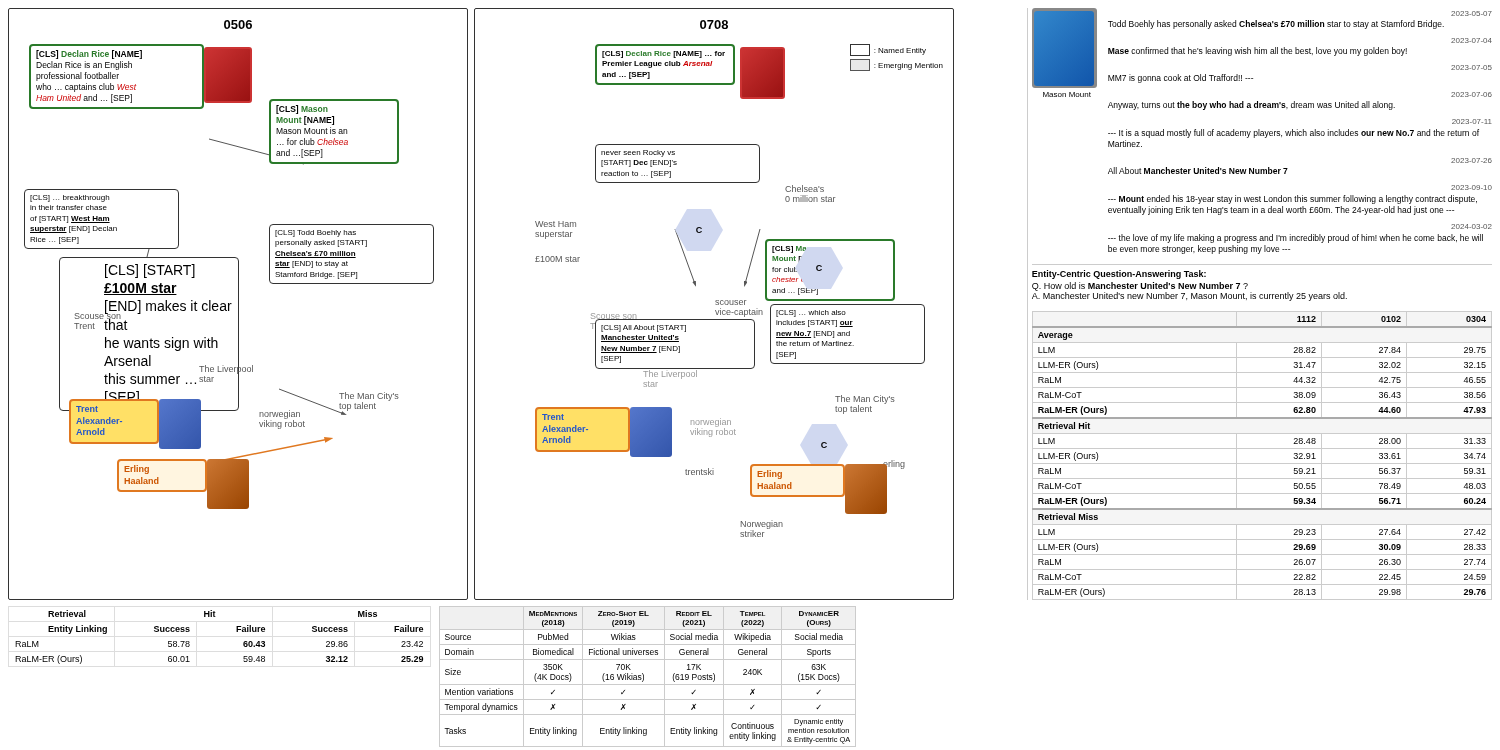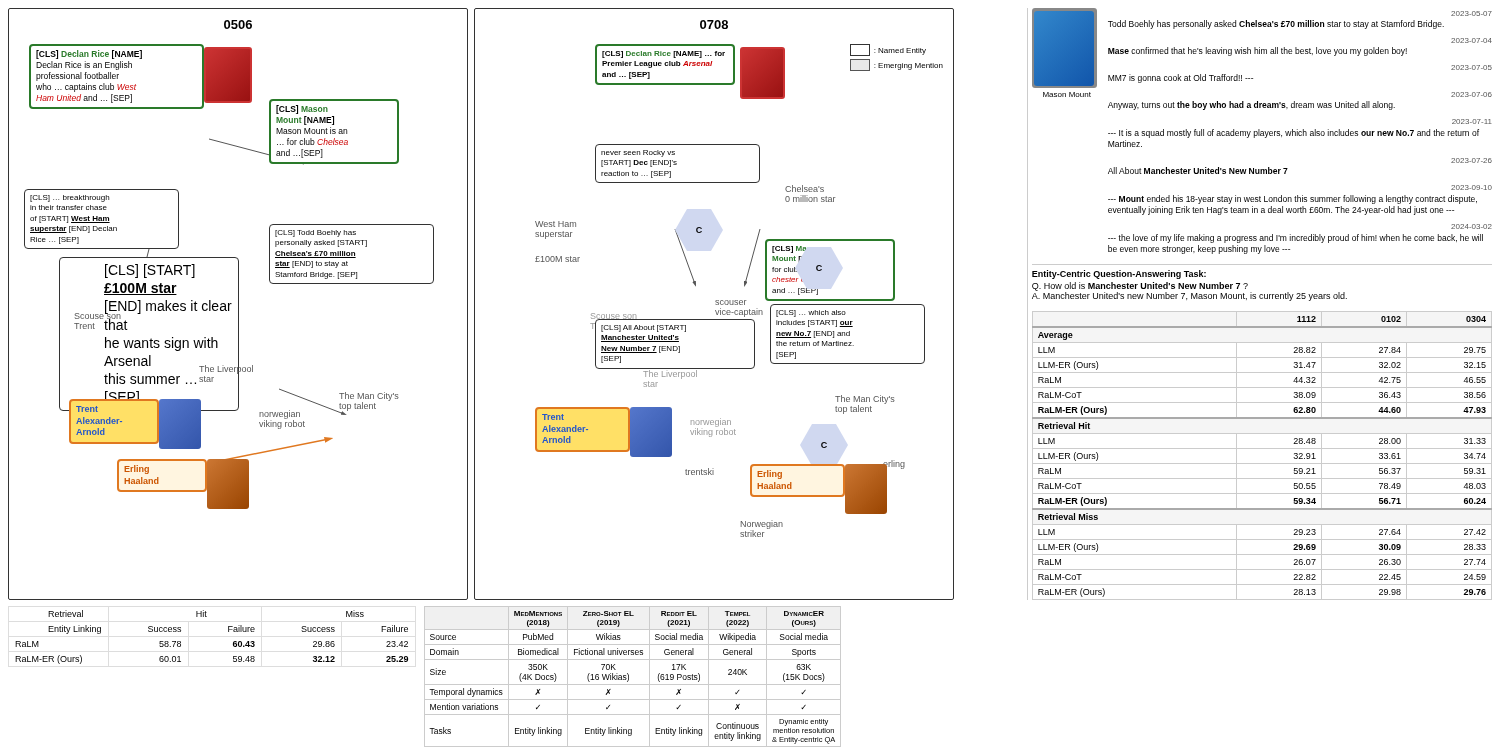--- a/index.html
+++ b/index.html
@@ -165,21 +165,21 @@
       font-size: 9px;
       border-collapse: collapse;
       flex-shrink: 0;
     }
     .small-table th, .small-table td {
       border: 1px solid #ddd;
       padding: 2px 6px;
       text-align: right;
       white-space: nowrap;
     }
-    .small-table th { text-align: left; font-weight: normal; padding-left: 39px; }
+    .small-table th { text-align: left; font-weight: bold; padding-left: 39px; }
     .small-table .left { text-align: left; }
 
     .comparison-table {
       border-collapse: collapse;
       font-size: 8.5px;
       flex-shrink: 0;
     }
     .comparison-table th, .comparison-table td {
       border: 1px solid #ccc;
       padding: 2px 5px;
@@ -717,36 +717,36 @@
         </tr>
         <tr>
           <td class="left">Size</td>
           <td>350K<br>(4K Docs)</td>
           <td>70K<br>(16 Wikias)</td>
           <td>17K<br>(619 Posts)</td>
           <td>240K</td>
           <td>63K<br>(15K Docs)</td>
         </tr>
         <tr>
+          <td class="left">Mention variations</td>
+          <td>✓</td>
+          <td>✓</td>
+          <td>✓</td>
+          <td>✗</td>
+          <td>✓</td>
+        </tr>
+        <tr>
           <td class="left">Temporal dynamics</td>
           <td>✗</td>
           <td>✗</td>
           <td>✗</td>
           <td>✓</td>
           <td>✓</td>
         </tr>
         <tr>
-          <td class="left">Mention variations</td>
-          <td>✓</td>
-          <td>✓</td>
-          <td>✓</td>
-          <td>✗</td>
-          <td>✓</td>
-        </tr>
-        <tr>
           <td class="left">Tasks</td>
           <td>Entity linking</td>
           <td>Entity linking</td>
           <td>Entity linking</td>
           <td>Continuous<br>entity linking</td>
           <td style="font-size:7.5px;">Dynamic entity<br>mention resolution<br>&amp; Entity-centric QA</td>
         </tr>
       </tbody>
     </table>
   </div>

